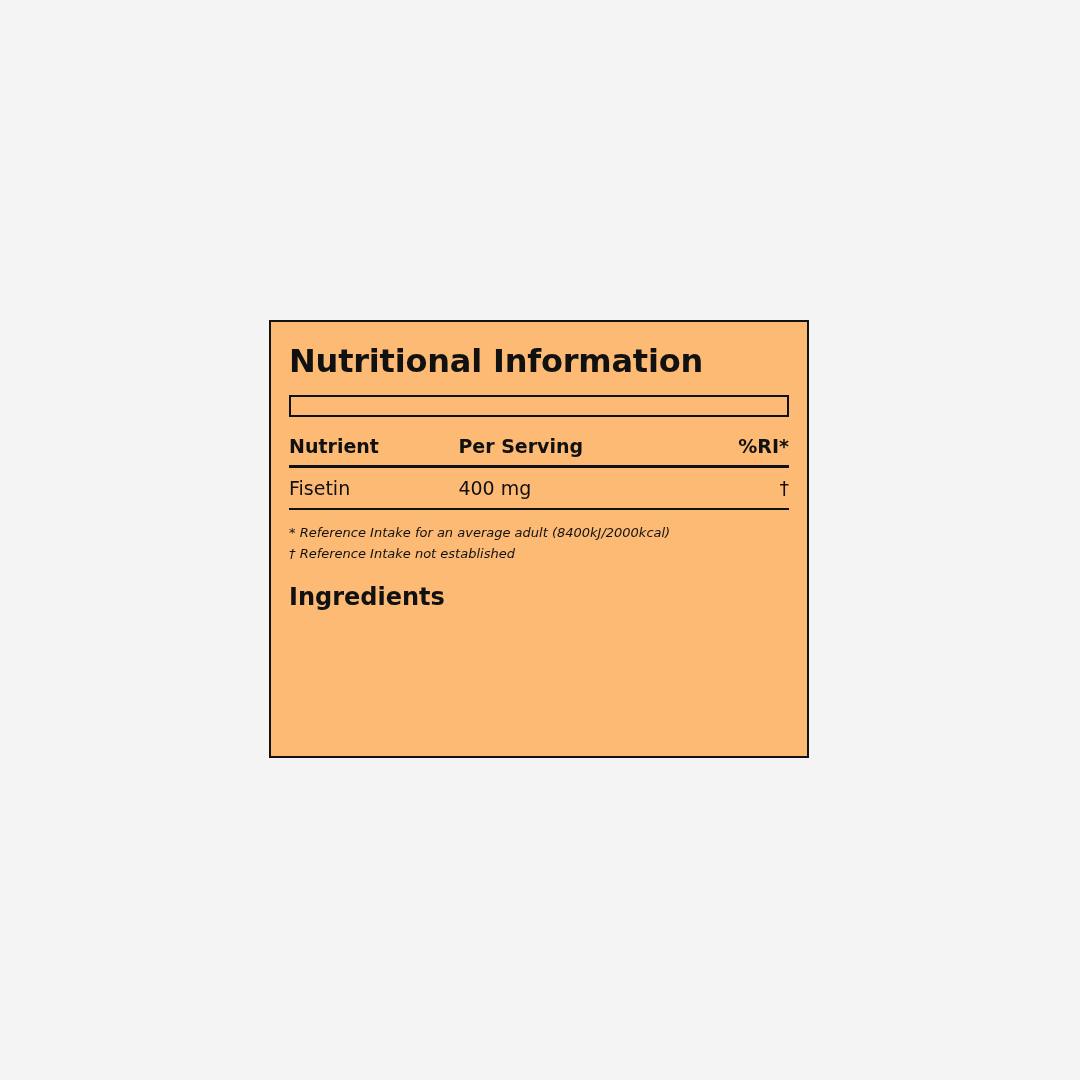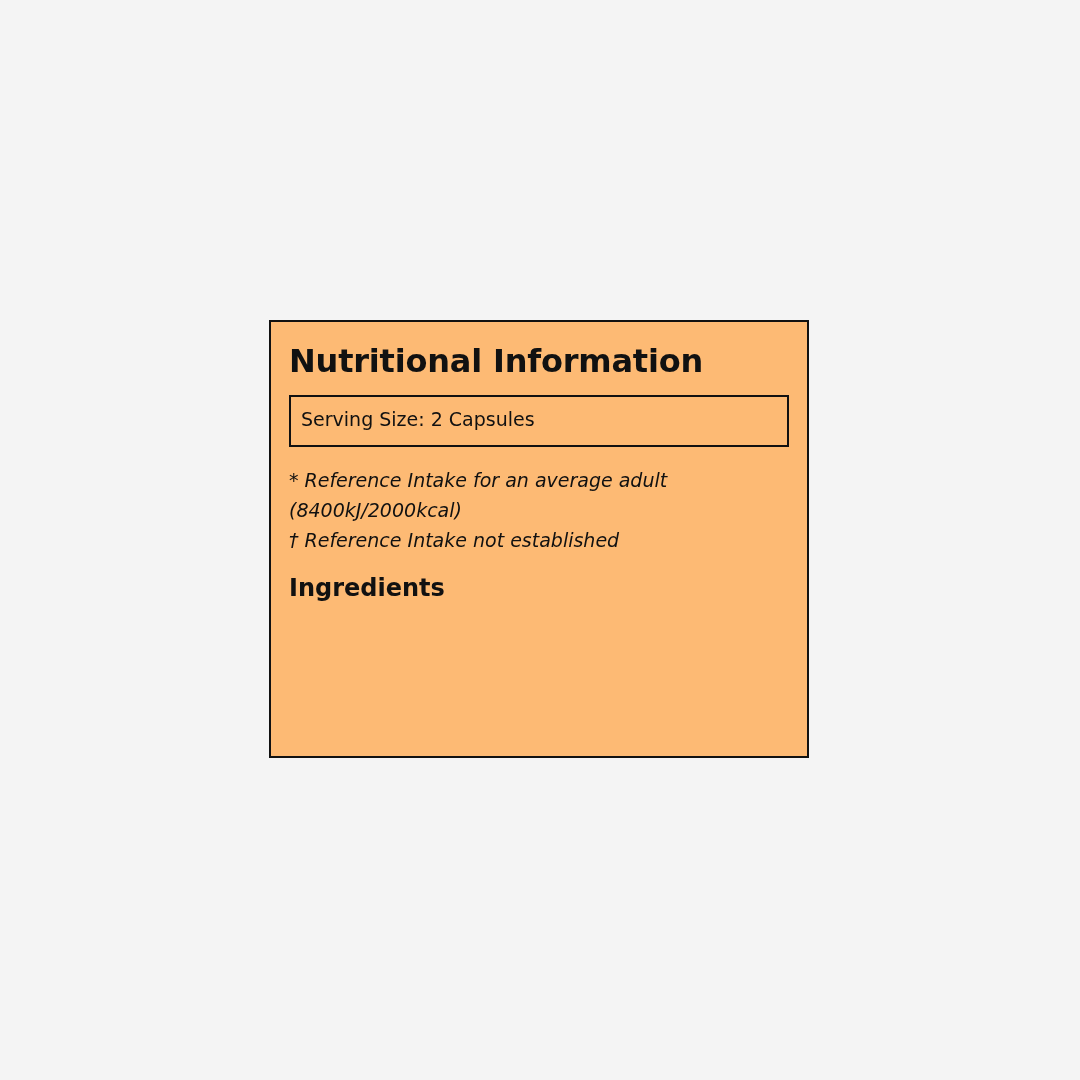--- a/index.html
+++ b/index.html
@@ -89,21 +89,21 @@
     padding: 9px 0 9px 0;
     border-bottom: 2px solid #111111;
     color: #111111;
   }
 
   .footnotes {
     margin-top: 13px;
   }
 
   .footnote {
-    font-size: 19px;
+    font-size: 13px;
     font-style: italic;
     line-height: 1.6;
     color: #111111;
   }
 
   .ingredients-heading {
     font-size: 24px;
     font-weight: bold;
     margin-top: 18px;
     margin-bottom: 7px;
@@ -120,23 +120,38 @@
 <body>
 
 <div id="stage">
 
   <div class="panel">
     <div class="panel-inner">
 
       <h1 class="panel-title">Nutritional Information</h1>
 
       <div class="serving-box">
-        <div class="serving-line">Serving Size: 2 Capsules</div>
       </div>
 
+      <table class="nutrients">
+        <thead>
+          <tr>
+            <th class="col-nutrient">Nutrient</th>
+            <th class="col-amount">Per Serving</th>
+            <th class="col-ri">%RI*</th>
+          </tr>
+        </thead>
+        <tbody>
+          <tr>
+            <td class="col-nutrient">Fisetin</td>
+            <td class="col-amount">400 mg</td>
+            <td class="col-ri">†</td>
+          </tr>
+        </tbody>
+      </table>
 
       <div class="footnotes">
         <div class="footnote">* Reference Intake for an average adult (8400kJ/2000kcal)</div>
         <div class="footnote">† Reference Intake not established</div>
       </div>
 
       <div class="ingredients-heading">Ingredients</div>
 
     </div>
   </div>

